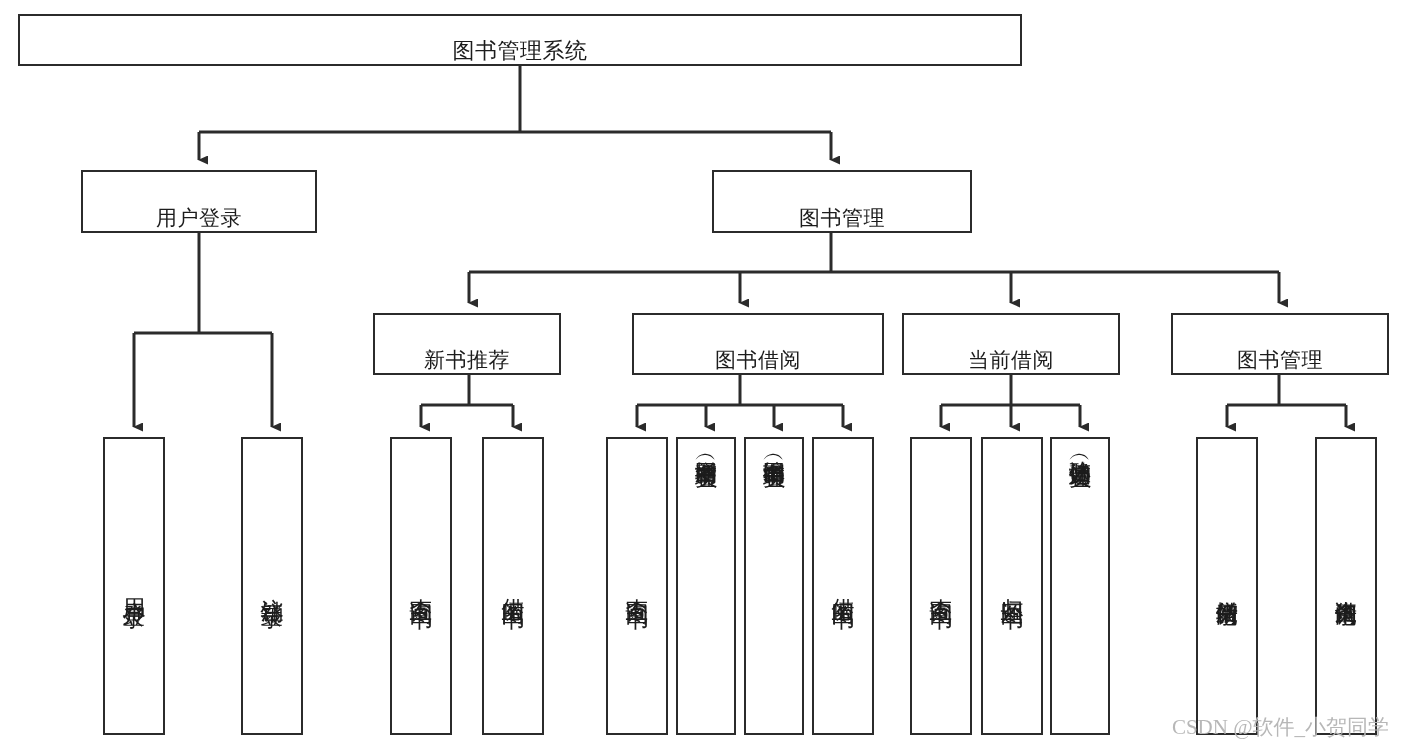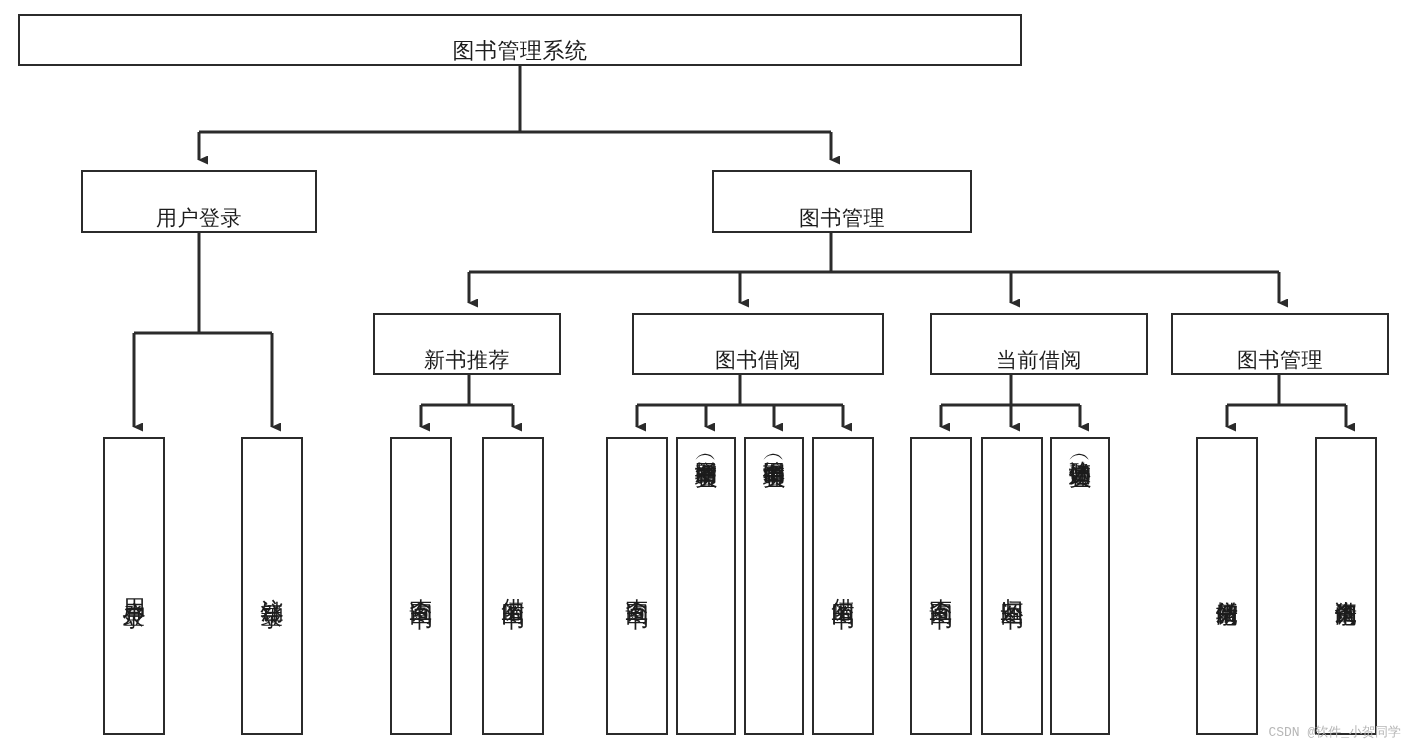--- a/index.html
+++ b/index.html
@@ -64,27 +64,27 @@
     letter-spacing: 3px;
     white-space: nowrap;
   }
   .node.v.tall .lbl {
     font-size: 22px;
     letter-spacing: 1px;
   }
   .node.v.top { align-items: flex-start; }
   .watermark {
     position: absolute;
-    right: 4px;
+    right: 16px;
     bottom: 6px;
-    font-size: 13px;
+    font-size: 21px;
     color: #b7b7b7;
     z-index: 5;
     white-space: nowrap;
-    font-family: Liberation Mono, monospace;
+    font-family: Liberation Serif, serif;
   }
 </style>
 </head>
 <body>
 
 <div id="canvas">
 
   <svg class="edges" viewBox="0 0 1405 747">
     <defs>
       <marker id="arrow" markerWidth="9" markerHeight="10" refX="4.5" refY="9" orient="auto" markerUnits="userSpaceOnUse">
@@ -145,21 +145,21 @@
   <div class="node h" style="left:712px; top:170px; width:260px; height:63px;">
     <span class="lbl">图书管理</span>
   </div>
 
   <div class="node h" style="left:373px; top:313px; width:188px; height:62px;">
     <span class="lbl">新书推荐</span>
   </div>
   <div class="node h" style="left:632px; top:313px; width:252px; height:62px;">
     <span class="lbl">图书借阅</span>
   </div>
-  <div class="node h" style="left:902px; top:313px; width:218px; height:62px;margin-left:28px;">
+  <div class="node h" style="left:902px; top:313px; width:218px; height:62px;">
     <span class="lbl">当前借阅</span>
   </div>
   <div class="node h" style="left:1171px; top:313px; width:218px; height:62px;">
     <span class="lbl">图书管理</span>
   </div>
 
   <div class="node v" style="left:103px; top:437px; width:62px; height:298px;">
     <span class="lbl">用户登录</span>
   </div>
   <div class="node v" style="left:241px; top:437px; width:62px; height:298px;">

